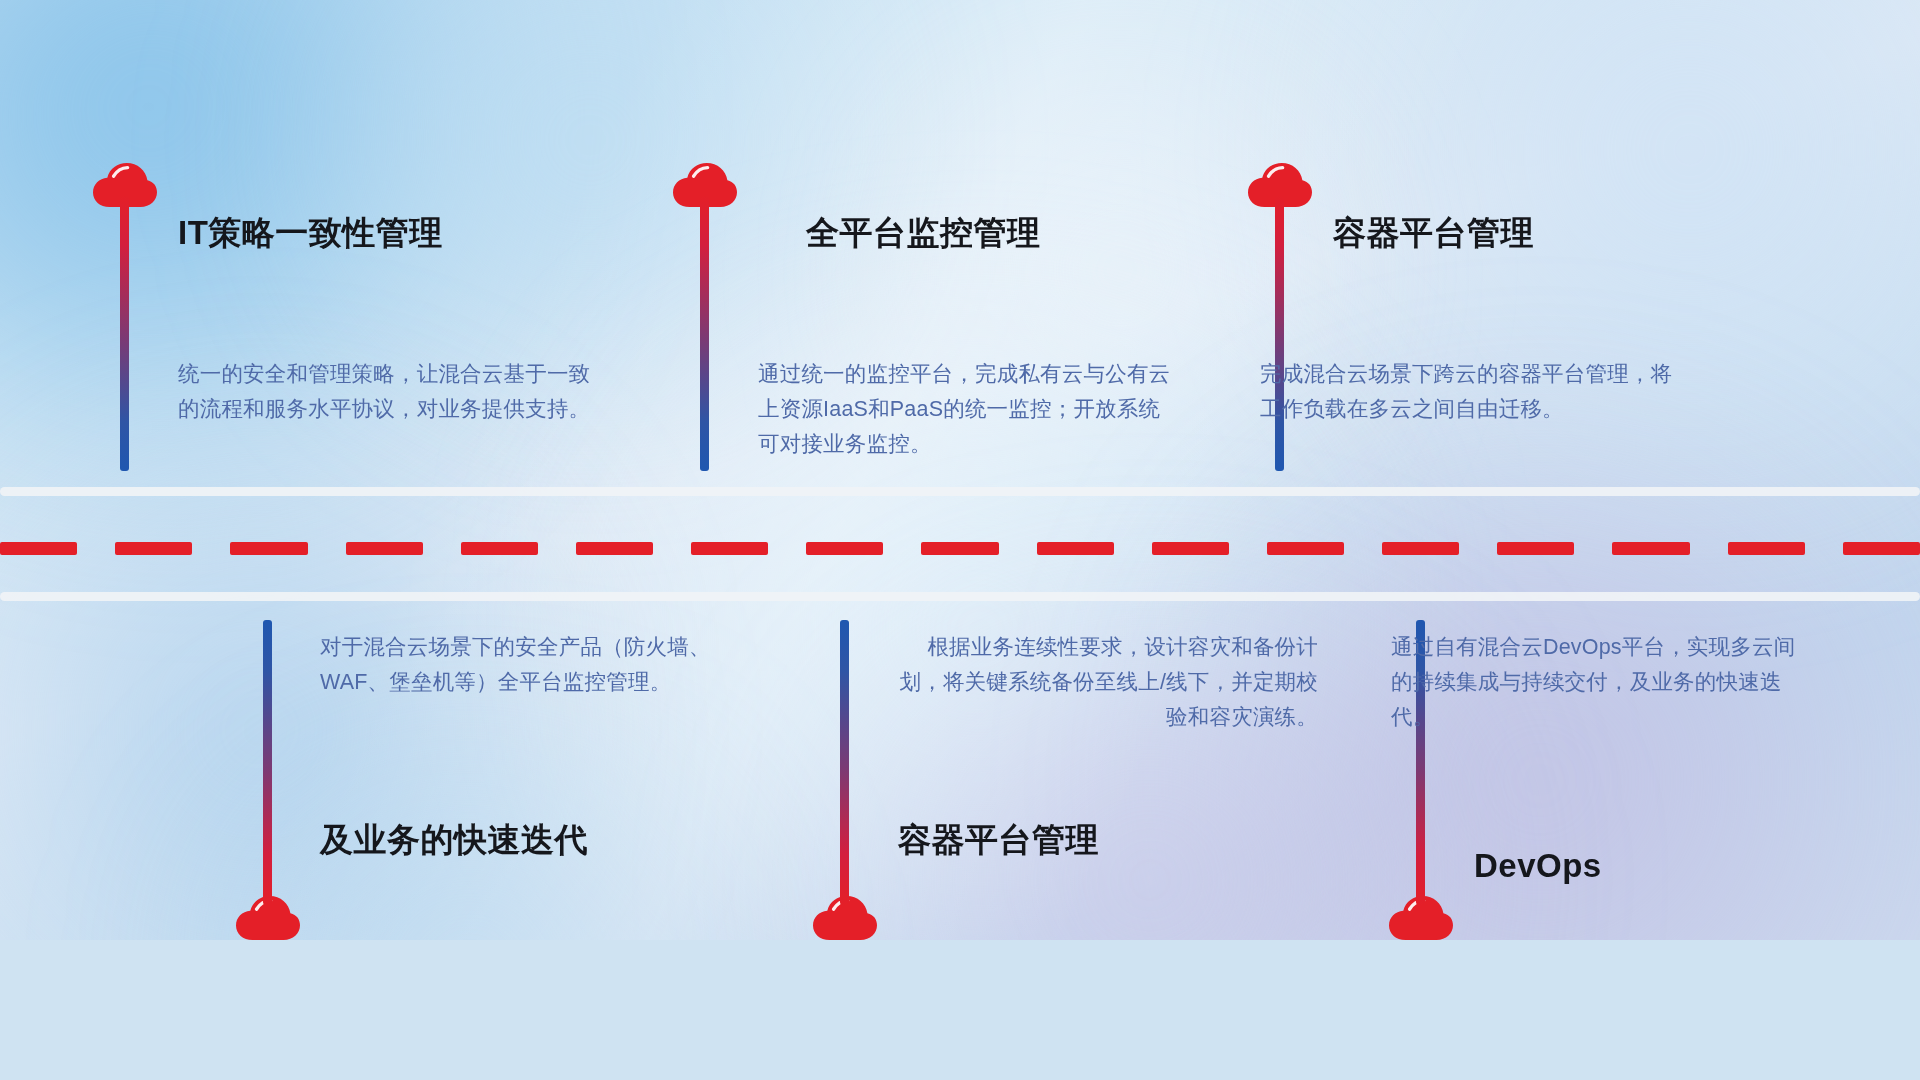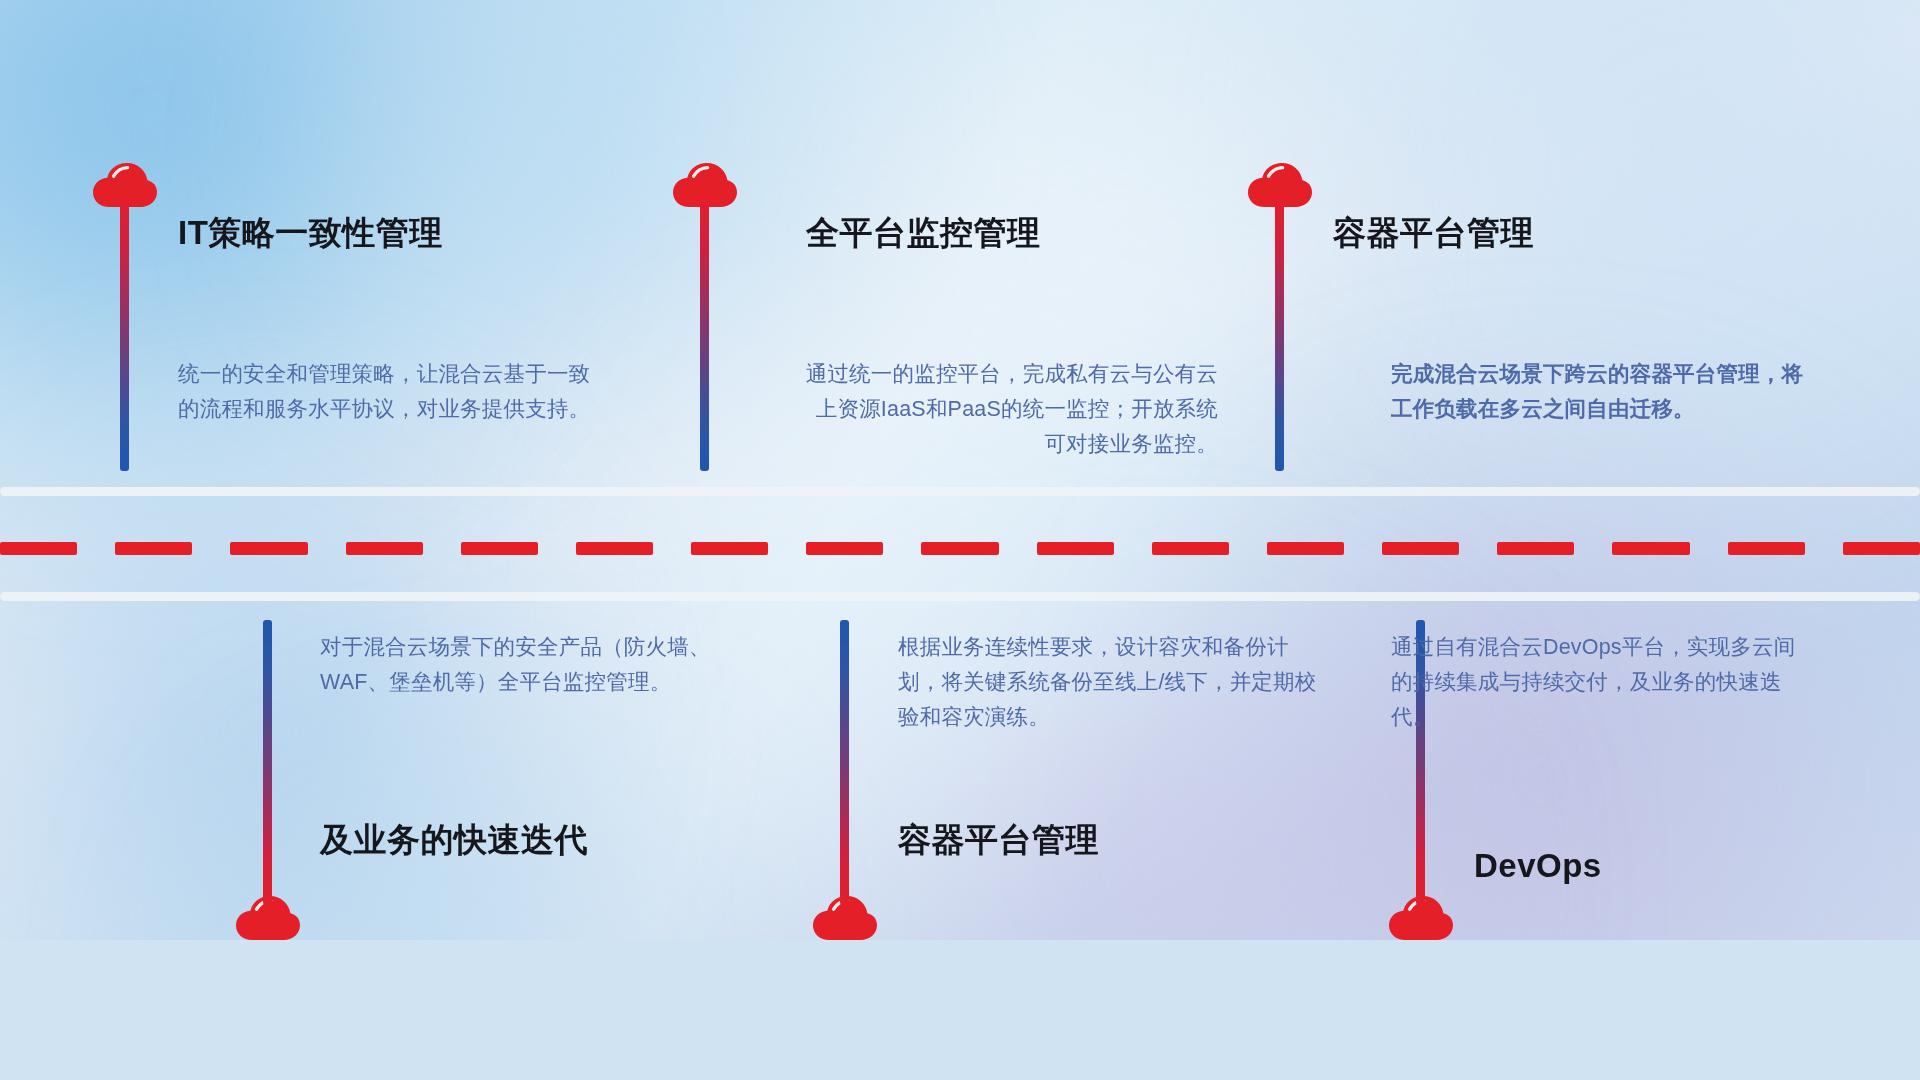--- a/index.html
+++ b/index.html
@@ -93,37 +93,37 @@
 
   
   #item-1 .cloud{ left:92px;  top:162px; }
   #item-1 .stem { left:120px; top:196px; height:275px; }
   #item-1 .heading{ left:178px; top:213px; }
   #item-1 .body{ left:178px; top:357px; width:420px; }
 
   #item-2 .cloud{ left:672px;  top:162px; }
   #item-2 .stem { left:700px; top:196px; height:275px; }
   #item-2 .heading{ left:758px; top:213px;margin-left:48px; }
-  #item-2 .body{ left:798px; top:357px; width:420px;text-align:right; }
+  #item-2 .body{ left:758px; top:357px; width:420px; }
 
   #item-3 .cloud{ left:1247px;  top:162px; }
   #item-3 .stem { left:1275px; top:196px; height:275px; }
   #item-3 .heading{ left:1333px; top:213px;text-align:right; }
-  #item-3 .body{ left:1391px; top:357px; width:420px;font-weight:bold; }
+  #item-3 .body{ left:1260px; top:357px; width:420px; }
 
   
   #item-4 .cloud{ left:235px;  top:895px; }
   #item-4 .stem { left:263px; top:620px; height:285px; }
   #item-4 .heading{ left:320px; top:820px; }
   #item-4 .body{ left:320px; top:630px; width:420px; }
 
   #item-5 .cloud{ left:812px;  top:895px; }
   #item-5 .stem { left:840px; top:620px; height:285px; }
   #item-5 .heading{ left:898px; top:820px; }
-  #item-5 .body{ left:898px; top:630px; width:420px; }
+  #item-5 .body{ left:898px; top:630px; width:420px;text-align:right; }
 
   #item-6 .cloud{ left:1388px;  top:895px; }
   #item-6 .stem { left:1416px; top:620px; height:285px; }
   #item-6 .heading{ left:1474px; top:846px; }
   #item-6 .body{ left:1391px; top:630px; width:420px; }
 </style>
 </head>
 <body>
 
 <div id="stage">

